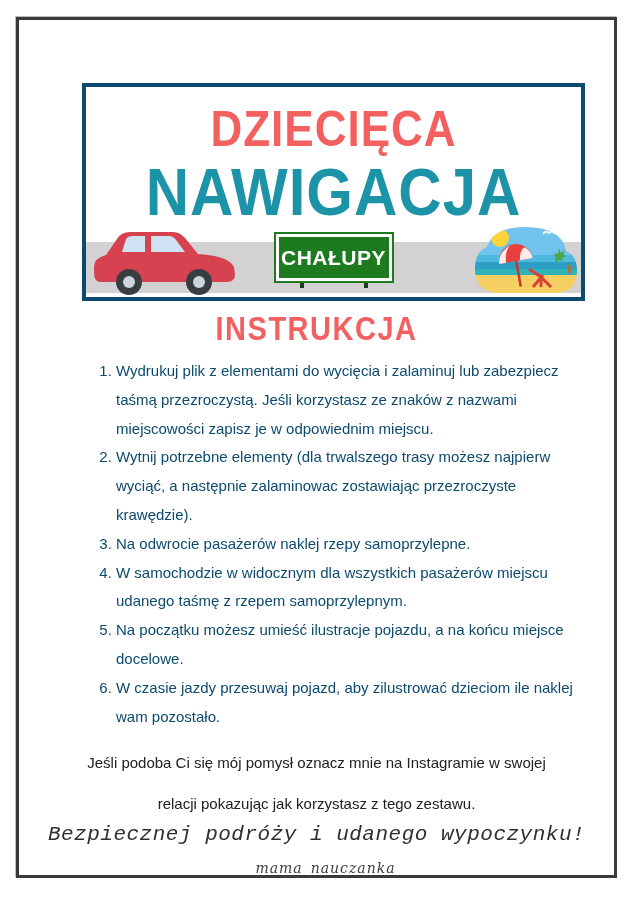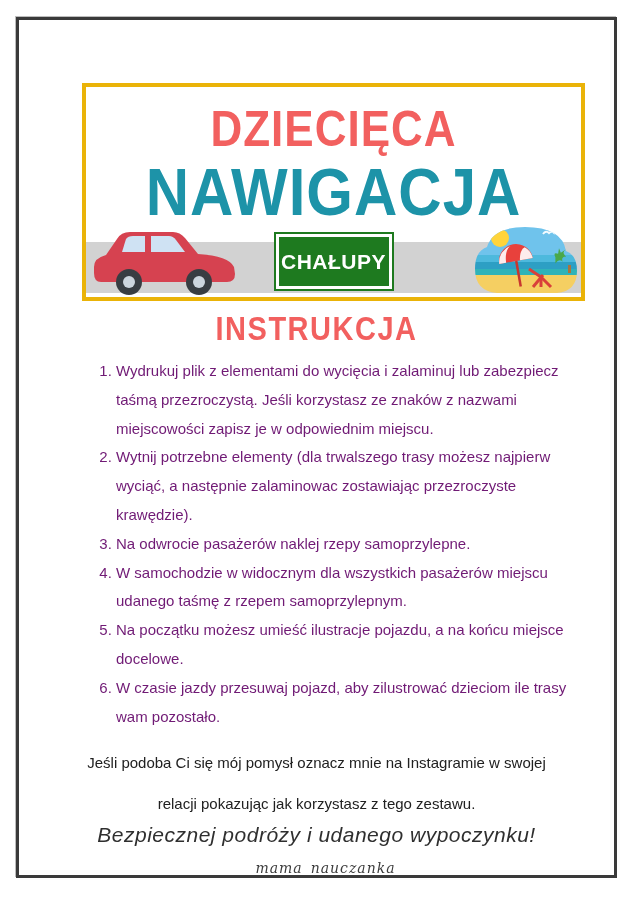--- a/index.html
+++ b/index.html
@@ -8,21 +8,21 @@
     font-family:"Liberation Sans",sans-serif;overflow:hidden;
   }
   .outer-frame{
     position:absolute;left:16px;top:17px;width:601px;height:861px;
     border:3px solid #3a3a3a;background:#ffffff;box-sizing:border-box;
     box-shadow:-1px -1px 0 #bdbdbd;
   }
   
   .header-box{
     position:absolute;left:63px;top:63px;width:503px;height:218px;
-    border:4px solid #eab308;box-sizing:border-box;background:#ffffff;
+    border:4px solid #0c4a6e;box-sizing:border-box;background:#ffffff;
     overflow:hidden;
   }
   .title-top{
     position:absolute;top:16px;left:0;right:0;text-align:center;
     font-size:44px;font-weight:800;letter-spacing:1px;line-height:1;
     color:#f2605f;transform:scaleY(1.15);transform-origin:top center;
   }
   .title-bottom{
     position:absolute;top:72px;left:0;right:0;text-align:center;
     font-size:60px;font-weight:800;letter-spacing:1px;line-height:1;
@@ -32,46 +32,46 @@
     position:absolute;left:0;right:0;top:155px;height:51px;
     background:#d2d2d2;
   }
   .car{position:absolute;left:3px;top:135px;}
   .beach{position:absolute;right:2px;top:138px;}
   .sign{
     position:absolute;left:50%;top:147px;transform:translateX(-50%);
     width:116px;height:54px;
   }
   .sign-board{
-    position:absolute;left:0;top:0;width:116px;height:55px;box-sizing:border-box;
+    position:absolute;left:0;top:0;width:116px;height:47px;box-sizing:border-box;
     background:#1e7a1f;border:3px solid #ffffff;outline:2px solid #1e7a1f;
     display:flex;align-items:center;justify-content:center;
   }
   .sign-text{color:#ffffff;font-size:21px;font-weight:bold;letter-spacing:.5px;}
   .sign-leg{position:absolute;bottom:0;width:4px;height:8px;background:#203a20;}
   .leg-l{left:24px;} .leg-r{right:24px;}
   
   .instr-heading{
     position:absolute;top:293px;left:0;right:0;margin:0;text-align:center;
     font-size:29px;font-weight:800;letter-spacing:1.5px;line-height:1;
     color:#f2605f;transform:scaleY(1.12);transform-origin:top center;
   }
   .instr-list{
     position:absolute;top:337px;left:64px;width:505px;margin:0;
-    padding:0 0 0 33px;color:#701a75;font-size:15px;line-height:28.8px;
+    padding:0 0 0 33px;color:#0c4a6e;font-size:15px;line-height:28.8px;
   }
   .instr-list li{white-space:pre-line;}
   .note{
     position:absolute;top:722px;left:0;right:0;margin:0;text-align:center;
     white-space:pre-line;color:#212121;font-size:15px;line-height:41px;
   }
   
   .wish{
     position:absolute;top:803px;left:0;right:0;margin:0;text-align:center;
-    font-family:Liberation Sans, sans-serif;font-style:italic;
+    font-family:Liberation Mono, monospace;font-style:italic;
     font-size:21px;color:#2f2f2f;letter-spacing:.5px;
   }
   .handle{
     position:absolute;top:840px;left:0;right:0;margin:0;text-align:center;
     font-family:"DejaVu Serif",serif;font-style:italic;
     font-size:14px;color:#3c3c3c;letter-spacing:1px;padding-left:18px;
   }
 </style>
 </head>
 <body>
@@ -143,21 +143,21 @@
 taśmą przezroczystą. Jeśli korzystasz ze znaków z nazwami
 miejscowości zapisz je w odpowiednim miejscu.</li>
       <li>Wytnij potrzebne elementy (dla trwalszego trasy możesz najpierw
 wyciąć, a następnie zalaminowac zostawiając przezroczyste
 krawędzie).</li>
       <li>Na odwrocie pasażerów naklej rzepy samoprzylepne.</li>
       <li>W samochodzie w widocznym dla wszystkich pasażerów miejscu
 udanego taśmę z rzepem samoprzylepnym.</li>
       <li>Na początku możesz umieść ilustracje pojazdu, a na końcu miejsce
 docelowe.</li>
-      <li>W czasie jazdy przesuwaj pojazd, aby zilustrować dzieciom ile trasy
+      <li>W czasie jazdy przesuwaj pojazd, aby zilustrować dzieciom ile naklej
 wam pozostało.</li>
     </ol>
 
     <p class="note">Jeśli podoba Ci się mój pomysł oznacz mnie na Instagramie w swojej
 relacji pokazując jak korzystasz z tego zestawu.</p>
 
     <p class="wish">Bezpiecznej podróży i udanego wypoczynku!</p>
     <p class="handle">mama_nauczanka</p>
 
   </div>

